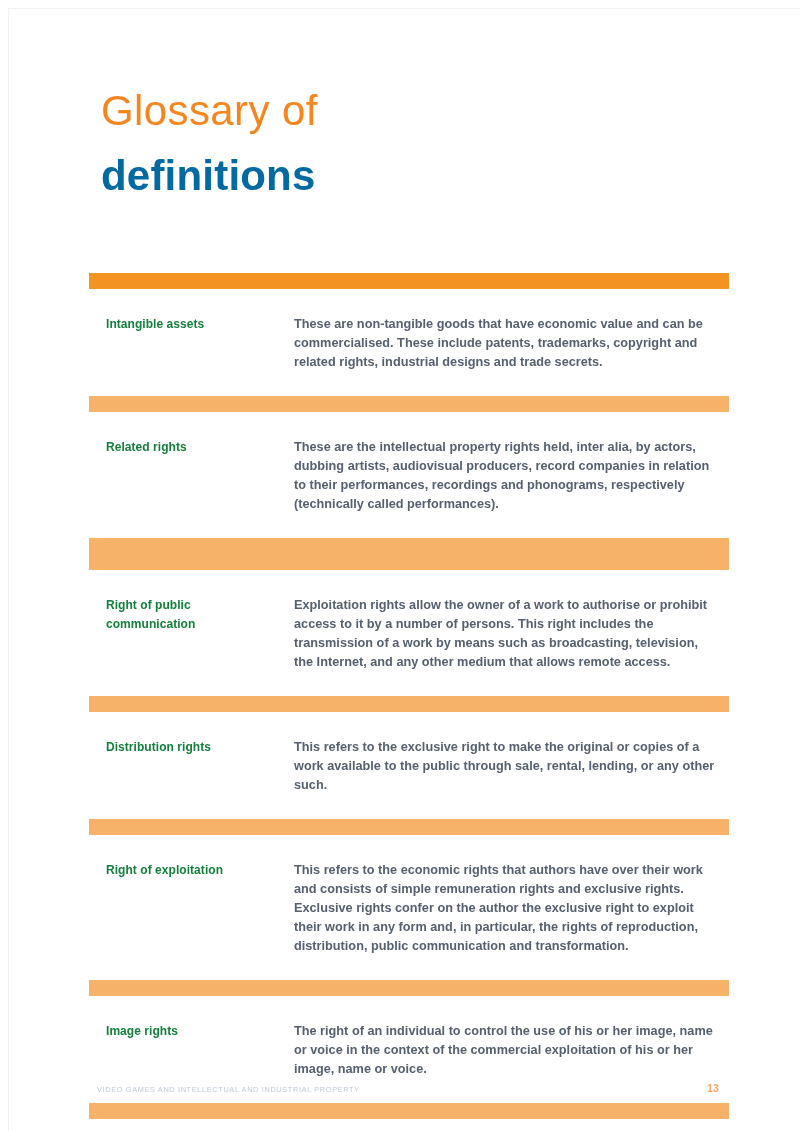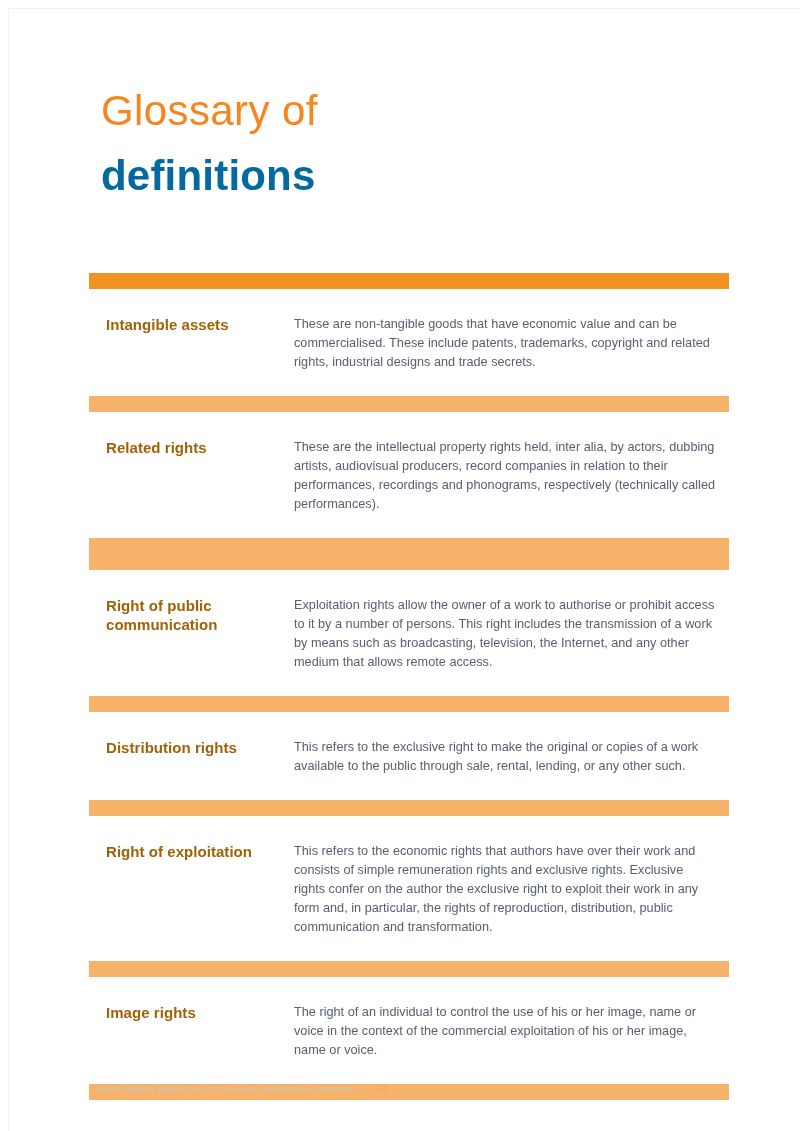--- a/index.html
+++ b/index.html
@@ -73,46 +73,47 @@
     align-items: flex-start;
     padding-top: 18px;
     padding-bottom: 16px;
   }
 
   .entry-term {
     width: 189px;
     flex: 0 0 189px;
     padding-left: 9px;
     padding-right: 8px;
-    font-size: 15px;
+    font-size: 12px;
     font-weight: 700;
-    color: #a16207;
+    color: #15803d;
     line-height: 19px;
     letter-spacing: 0.05px;
   }
 
   .entry-def {
     flex: 1;
     padding-right: 4px;
     font-size: 12.7px;
-    font-weight: 400;
+    font-weight: 700;
     color: #56606F;
     line-height: 19px;
     letter-spacing: 0.01px;
     text-align: left;
   }
 
   
   .footer {
     position: absolute;
     left: 72px;
     right: 72px;
     bottom: 28px;
     display: flex;
     align-items: baseline;
+    justify-content: space-between;
   }
 
   .footer-text {
     font-size: 7.4px;
     letter-spacing: 0.62px;
     color: #BFC9D6;
     text-transform: uppercase;
     font-weight: 400;
   }
 

